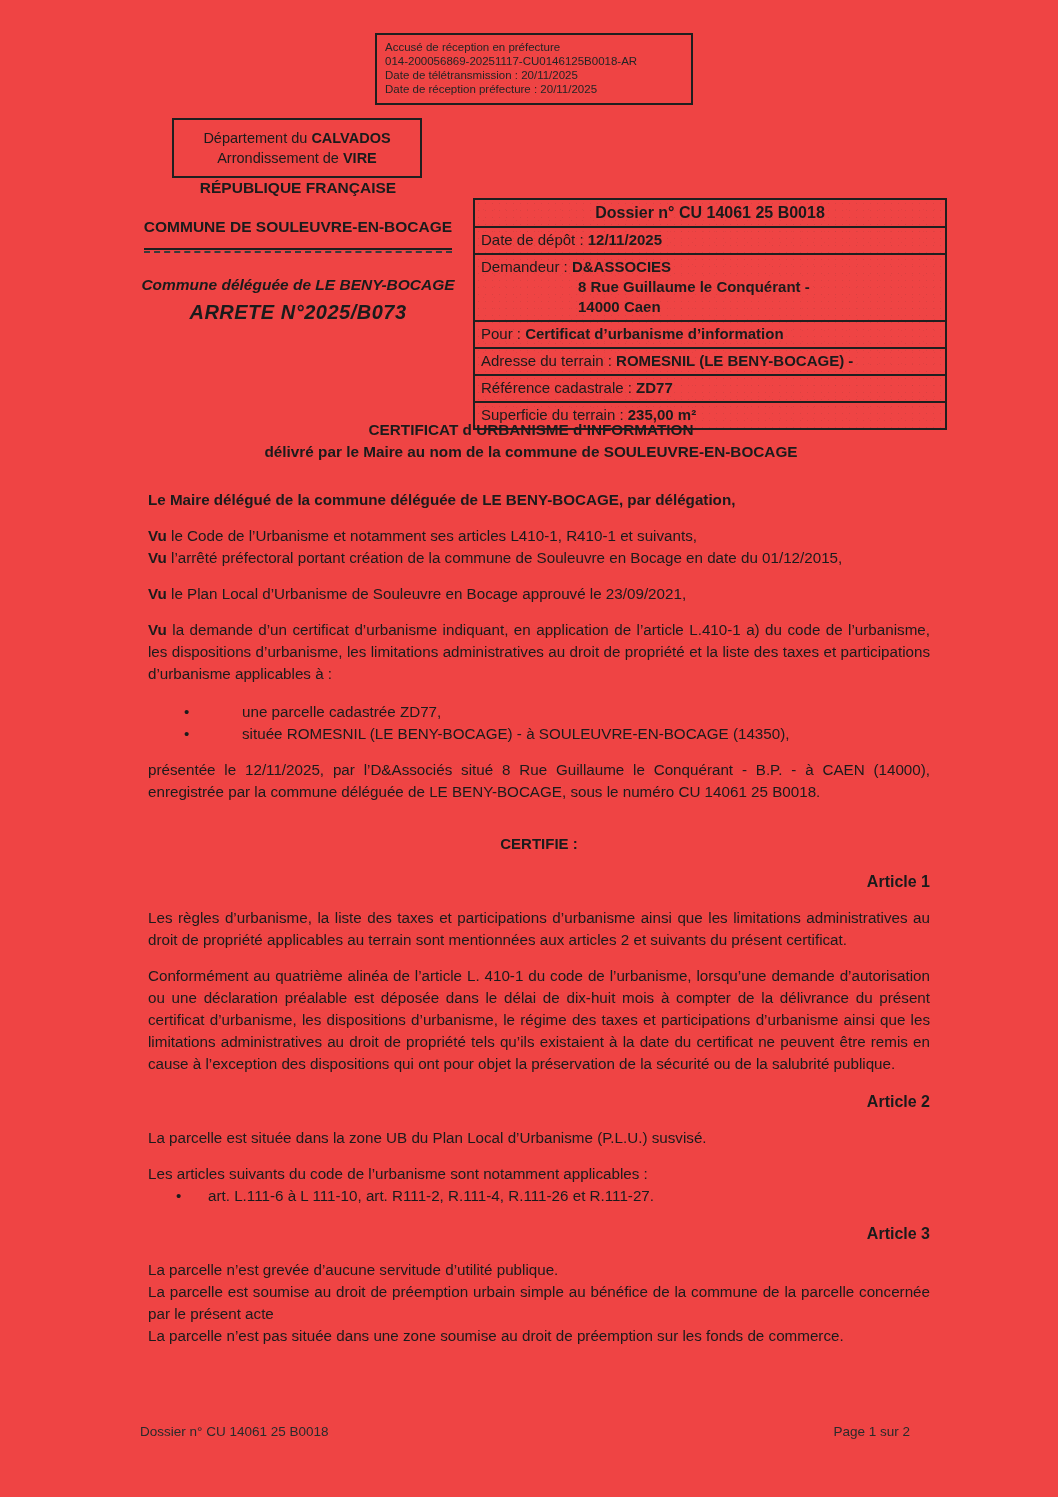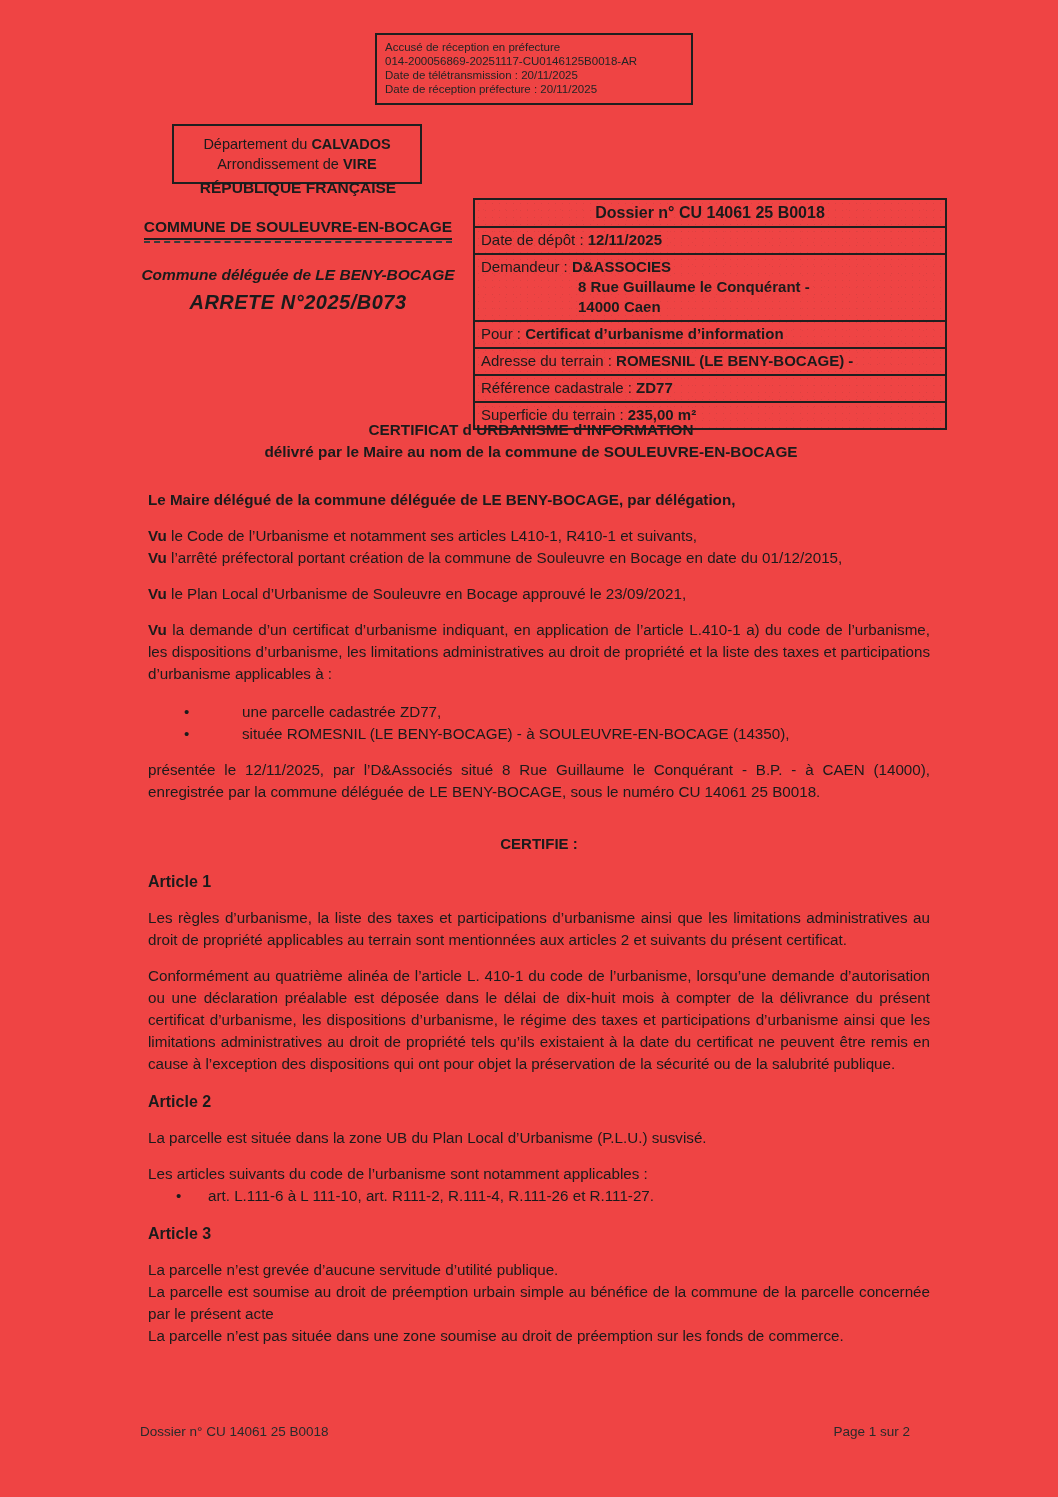--- a/index.html
+++ b/index.html
@@ -19,38 +19,38 @@
   .stamp{
     position:absolute;left:375px;top:33px;width:298px;
     border:2px solid #1f1f1f;
     padding:5px 8px 7px 8px;
     font-size:11.5px;line-height:14px;
     color:#242424;
   }
 
   
   .dept-box{
-    position:absolute;left:172px;top:124px;width:238px;
+    position:absolute;left:172px;top:118px;width:238px;
     border:2px solid #1f1f1f;
     padding:8px 4px;
     text-align:center;
     font-size:14.5px;line-height:20px;
   }
 
   
   .masthead{
     position:absolute;left:130px;top:179px;width:336px;
     text-align:center;
   }
   .republic{font-weight:bold;font-size:15.5px;}
   .commune-line{margin-top:21px;}
   .dbl-u{
     display:inline-block;position:relative;
     font-weight:bold;font-size:15.5px;
-    border-bottom:2px solid #1f1f1f;padding-bottom:2px;
+    border-bottom:2px solid #1f1f1f;padding-bottom:12px;
   }
   .dbl-u::after{
     content:"";position:absolute;left:0;right:0;bottom:-5px;
     border-top:2px dashed #3a3a3a;
   }
   .deleguee{margin-top:26px;font-weight:bold;font-style:italic;font-size:15.5px;}
   .arrete{margin-top:7px;font-weight:bold;font-style:italic;font-size:20px;letter-spacing:0.5px;}
 
   
   .dossier-table{
@@ -87,21 +87,21 @@
     font-size:15.2px;line-height:22px;
   }
   .para{margin:0 0 14px 0;}
   .just{text-align:justify;}
   .blist1{margin:16px 0 14px 0;}
   .blist1 .li{position:relative;padding-left:94px;}
   .blist1 .li::before{content:"•";position:absolute;left:36px;}
   .blist2 .li{position:relative;padding-left:60px;}
   .blist2 .li::before{content:"•";position:absolute;left:28px;}
   .certifie{margin:30px 0 15px 0;text-align:center;font-weight:bold;font-size:15px;}
-  .article-title{margin:16px 0 14px 0;text-align:left;font-weight:bold;font-size:16px;}
+  .article-title{margin:16px 0 14px 0;text-align:right;font-weight:bold;font-size:16px;}
 
   
   .footer{
     position:absolute;left:140px;top:1424px;width:770px;
     display:flex;justify-content:space-between;
     font-size:13.5px;color:#2a2a2a;
   }
 </style>
 </head>
 <body>

